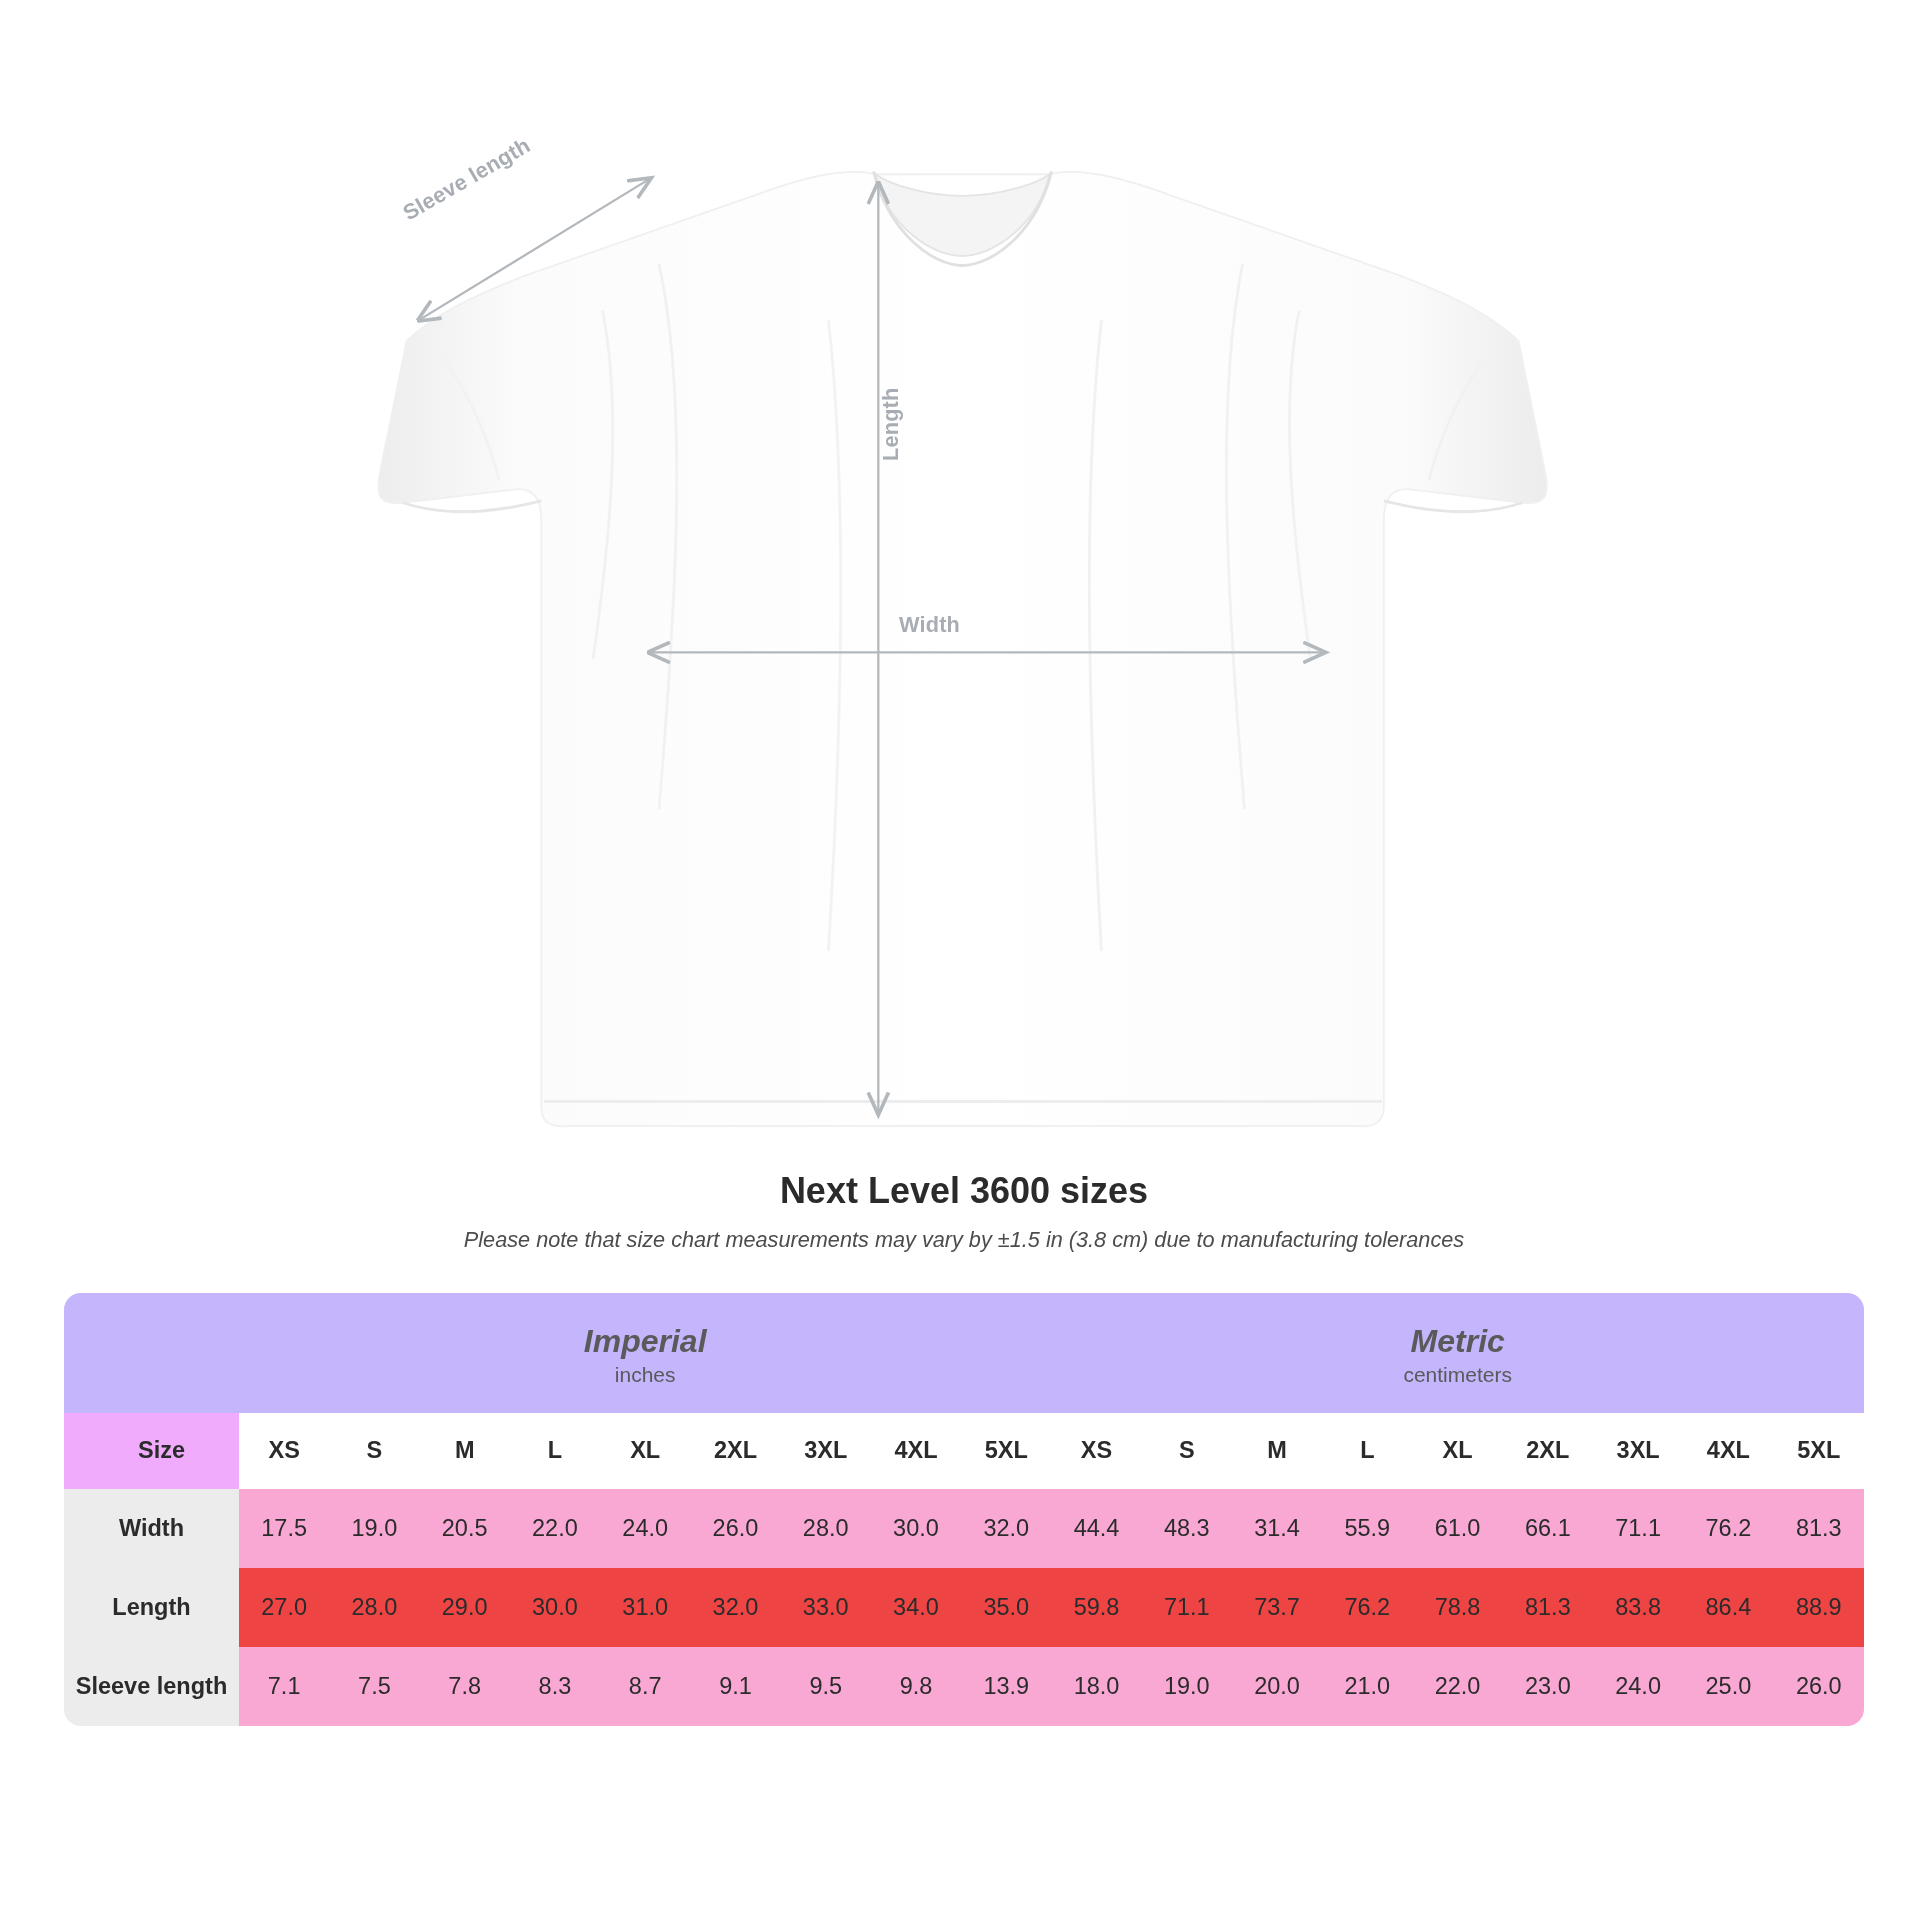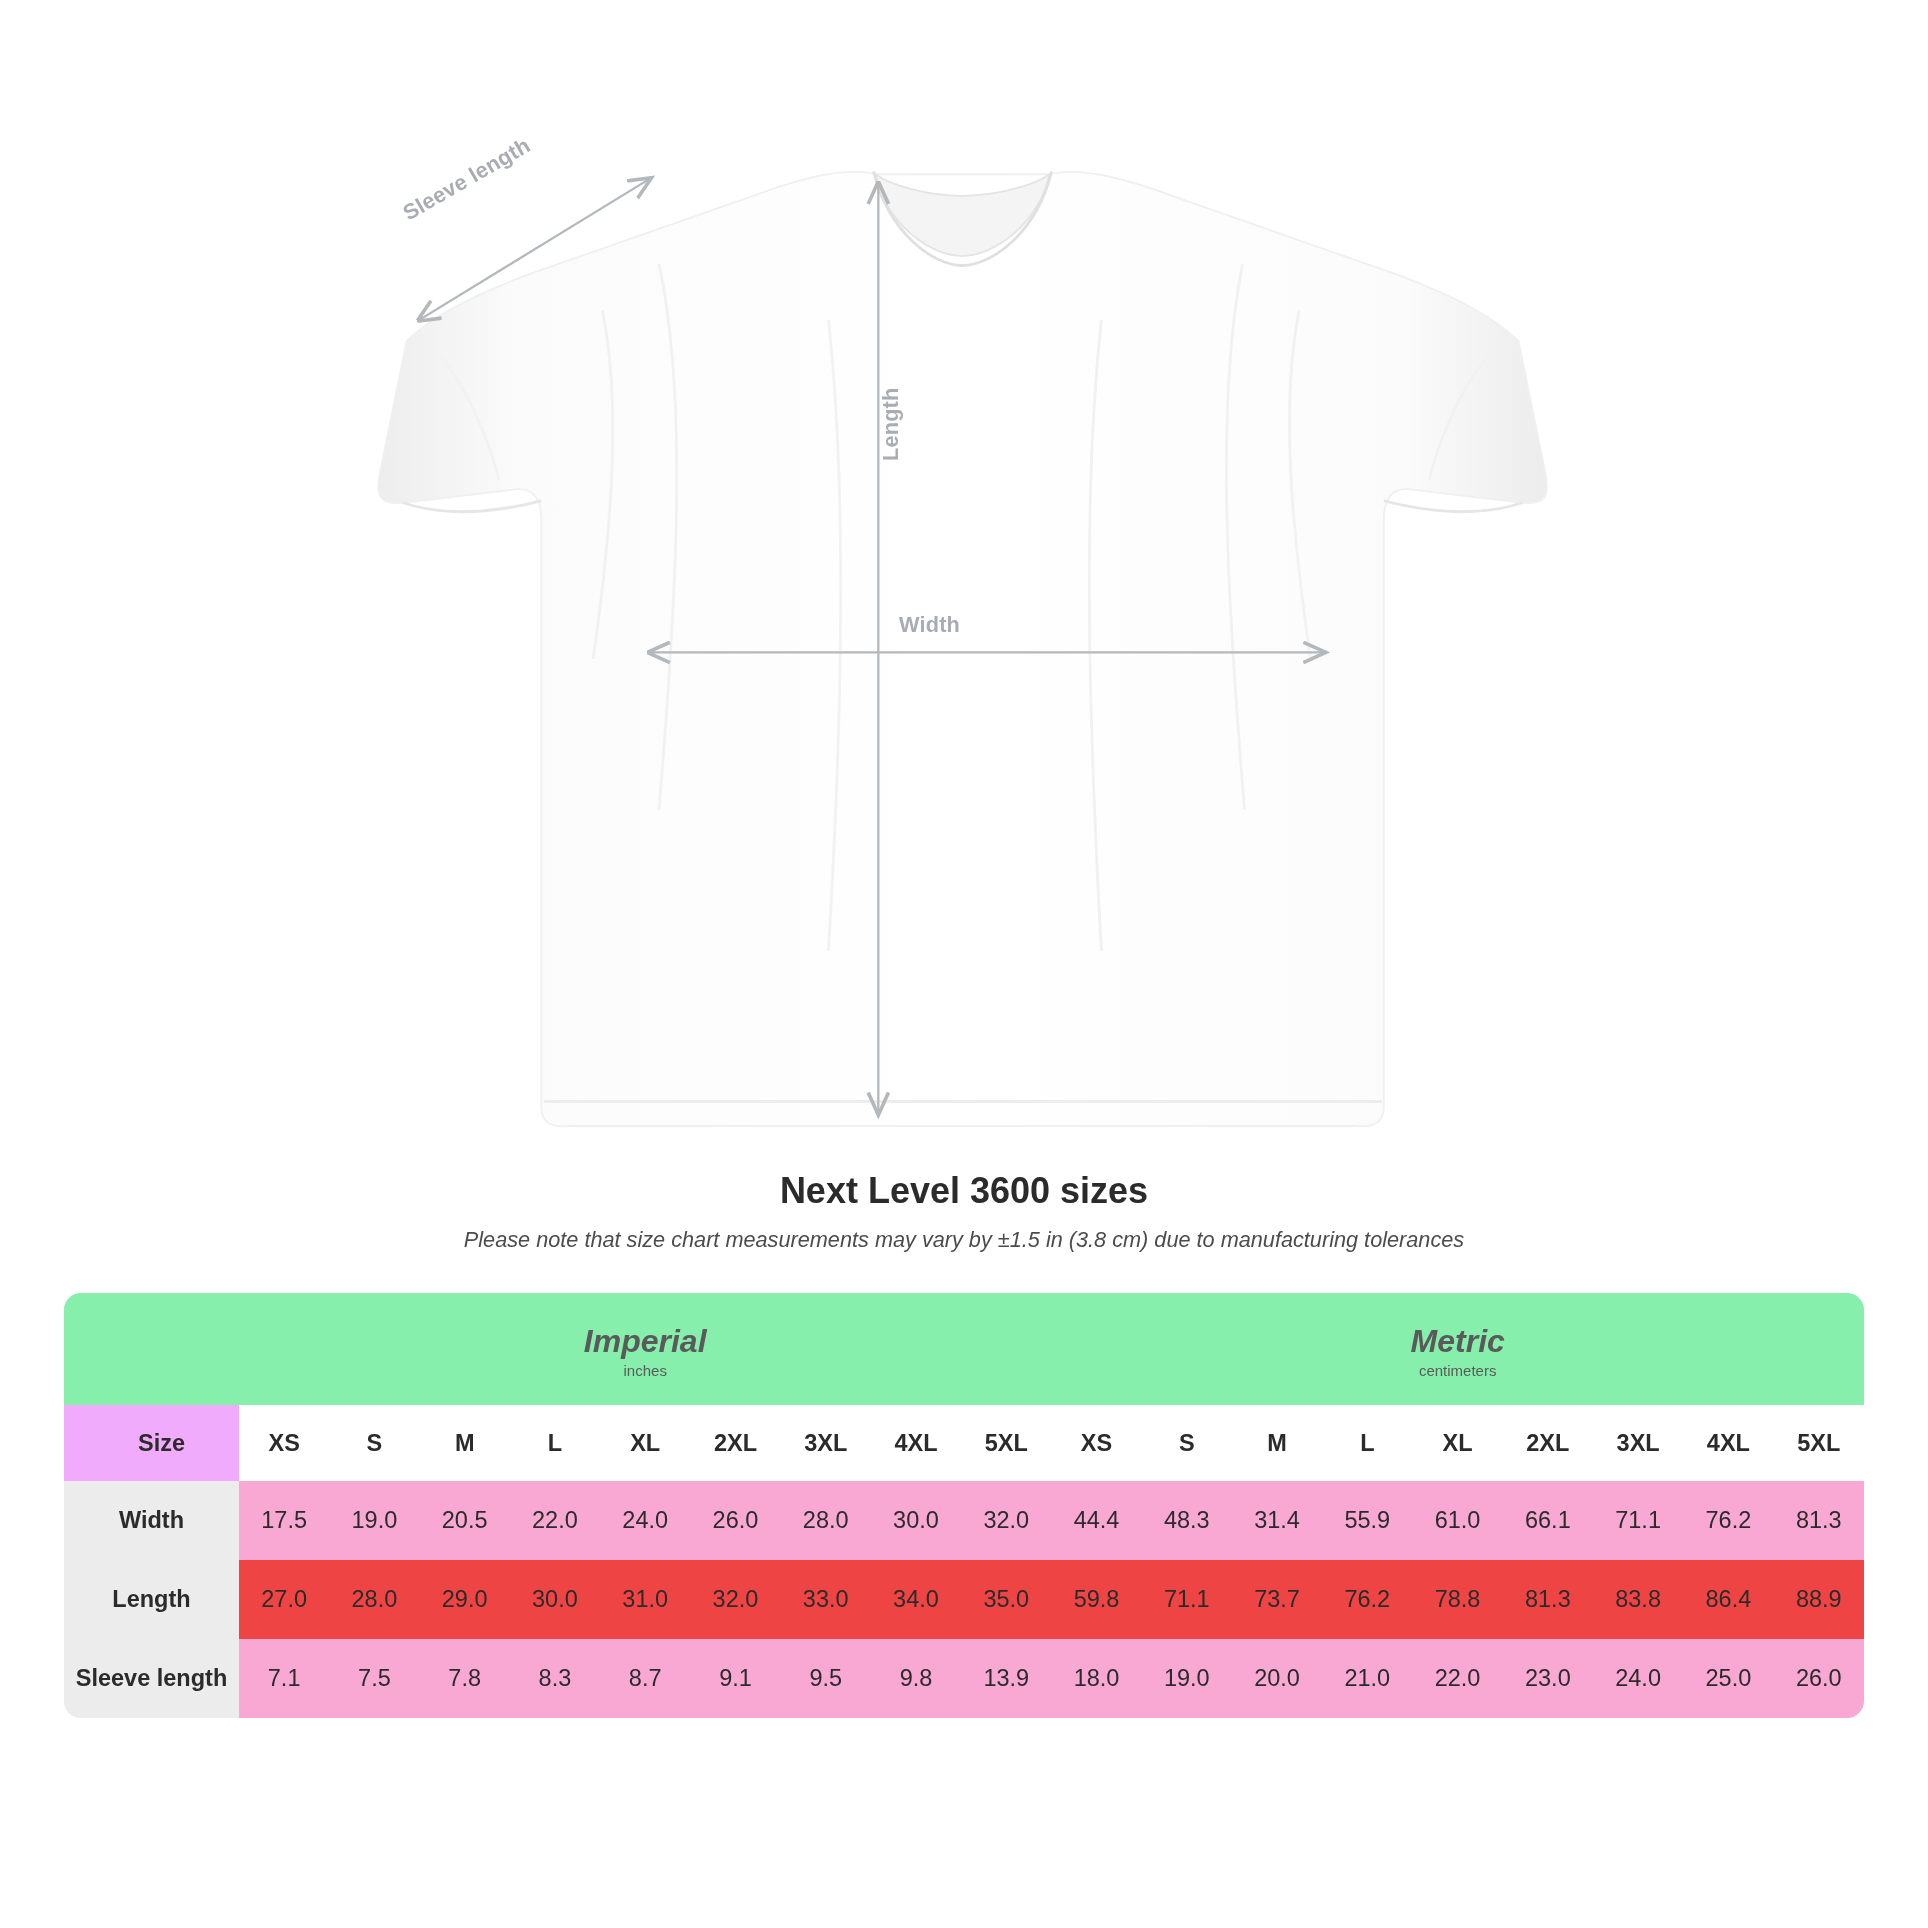--- a/index.html
+++ b/index.html
@@ -79,32 +79,32 @@
     table-layout: fixed;
   }
   table.size-table td, table.size-table th {
     text-align: center;
     vertical-align: middle;
     font-size: 23.5px;
     color: #2b2b2b;
     border: none;
   }
   .unit-header td {
-    background: #86efac;
+    background: #c4b5fd;
     padding: 28px 0 24.5px 0;
   }
   .unit-name {
     font-size: 32px;
     font-weight: bold;
     font-style: italic;
     color: #5a5a5a;
     line-height: 1.25;
   }
   .unit-sub {
-    font-size: 15px;
+    font-size: 21px;
     color: #5a5a5a;
     line-height: 1.3;
   }
   .row-head {
     font-weight: bold;
     font-size: 24.5px;
     color: #3a3a3a;
   }
   .size-row td {
     padding: 24.5px 0;

